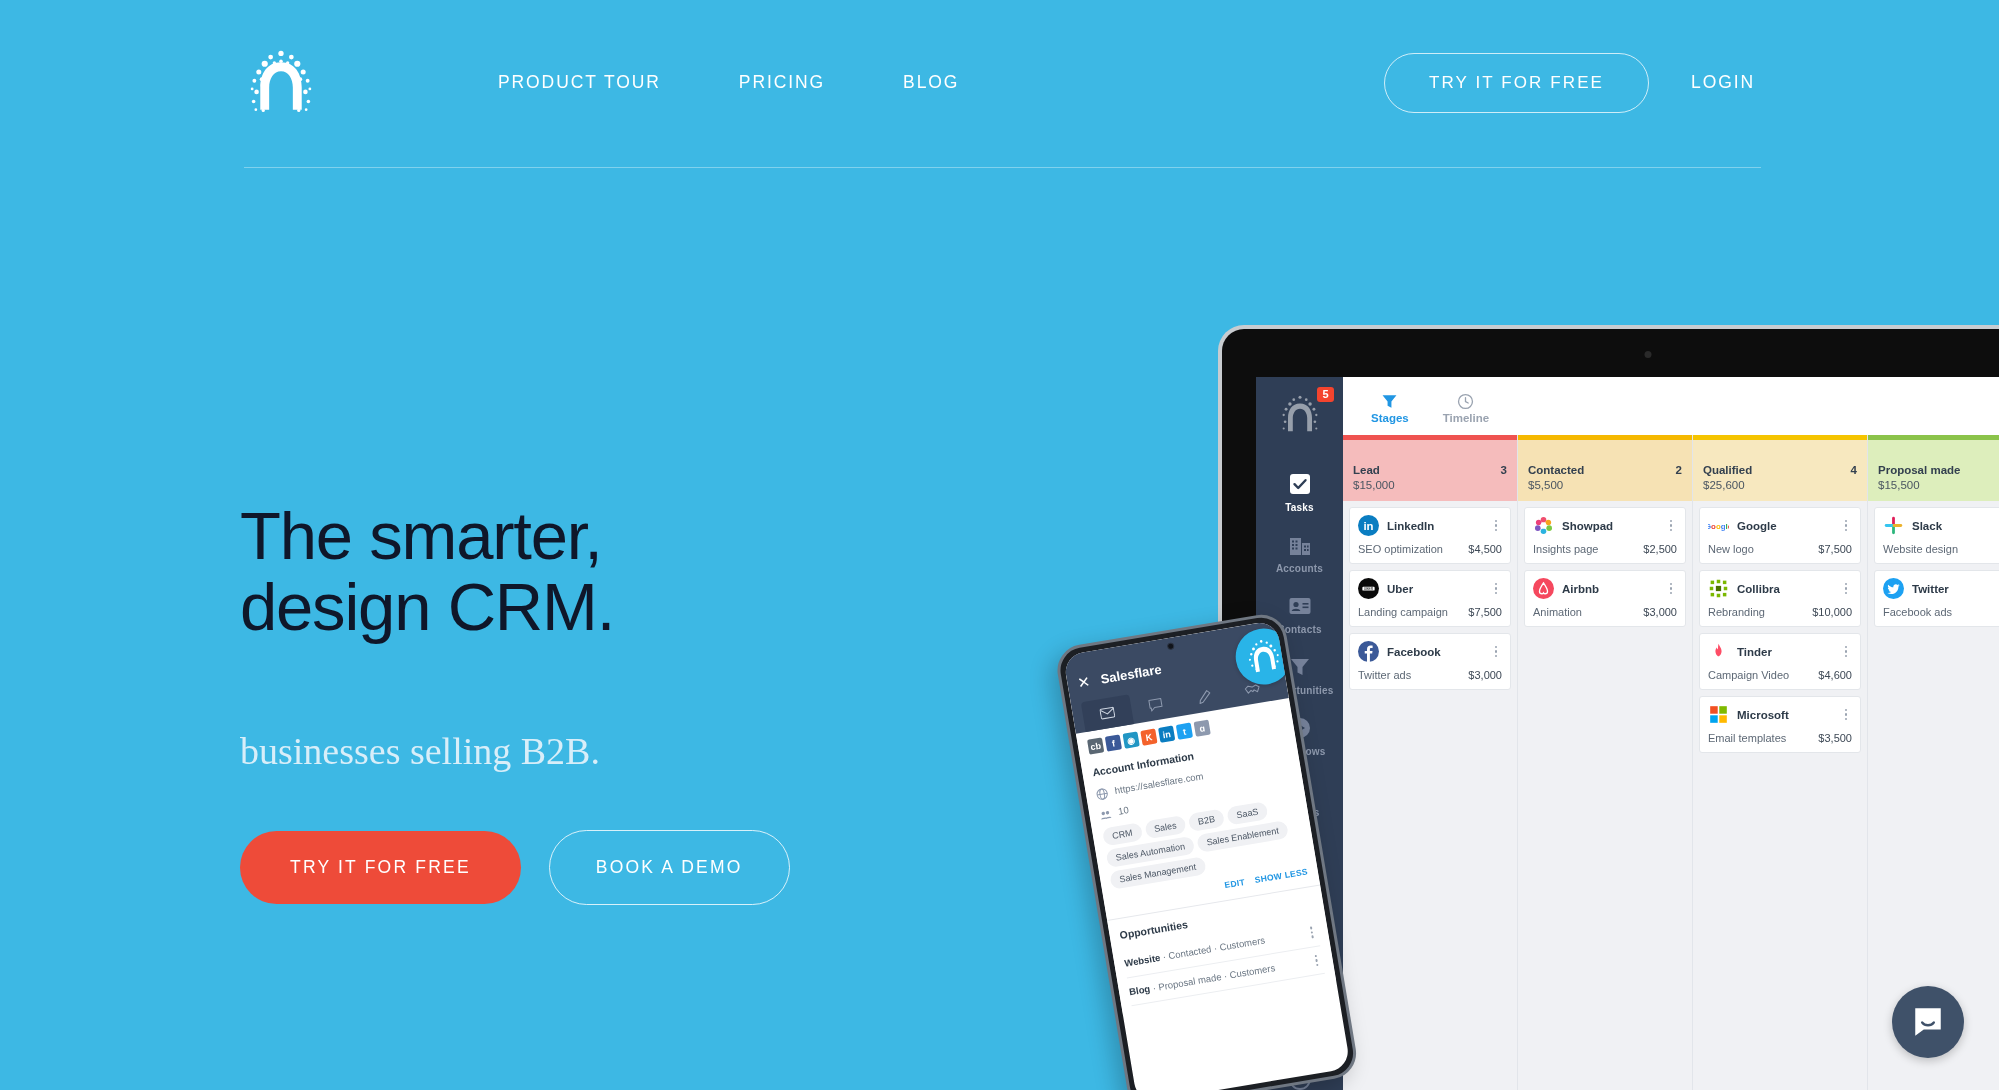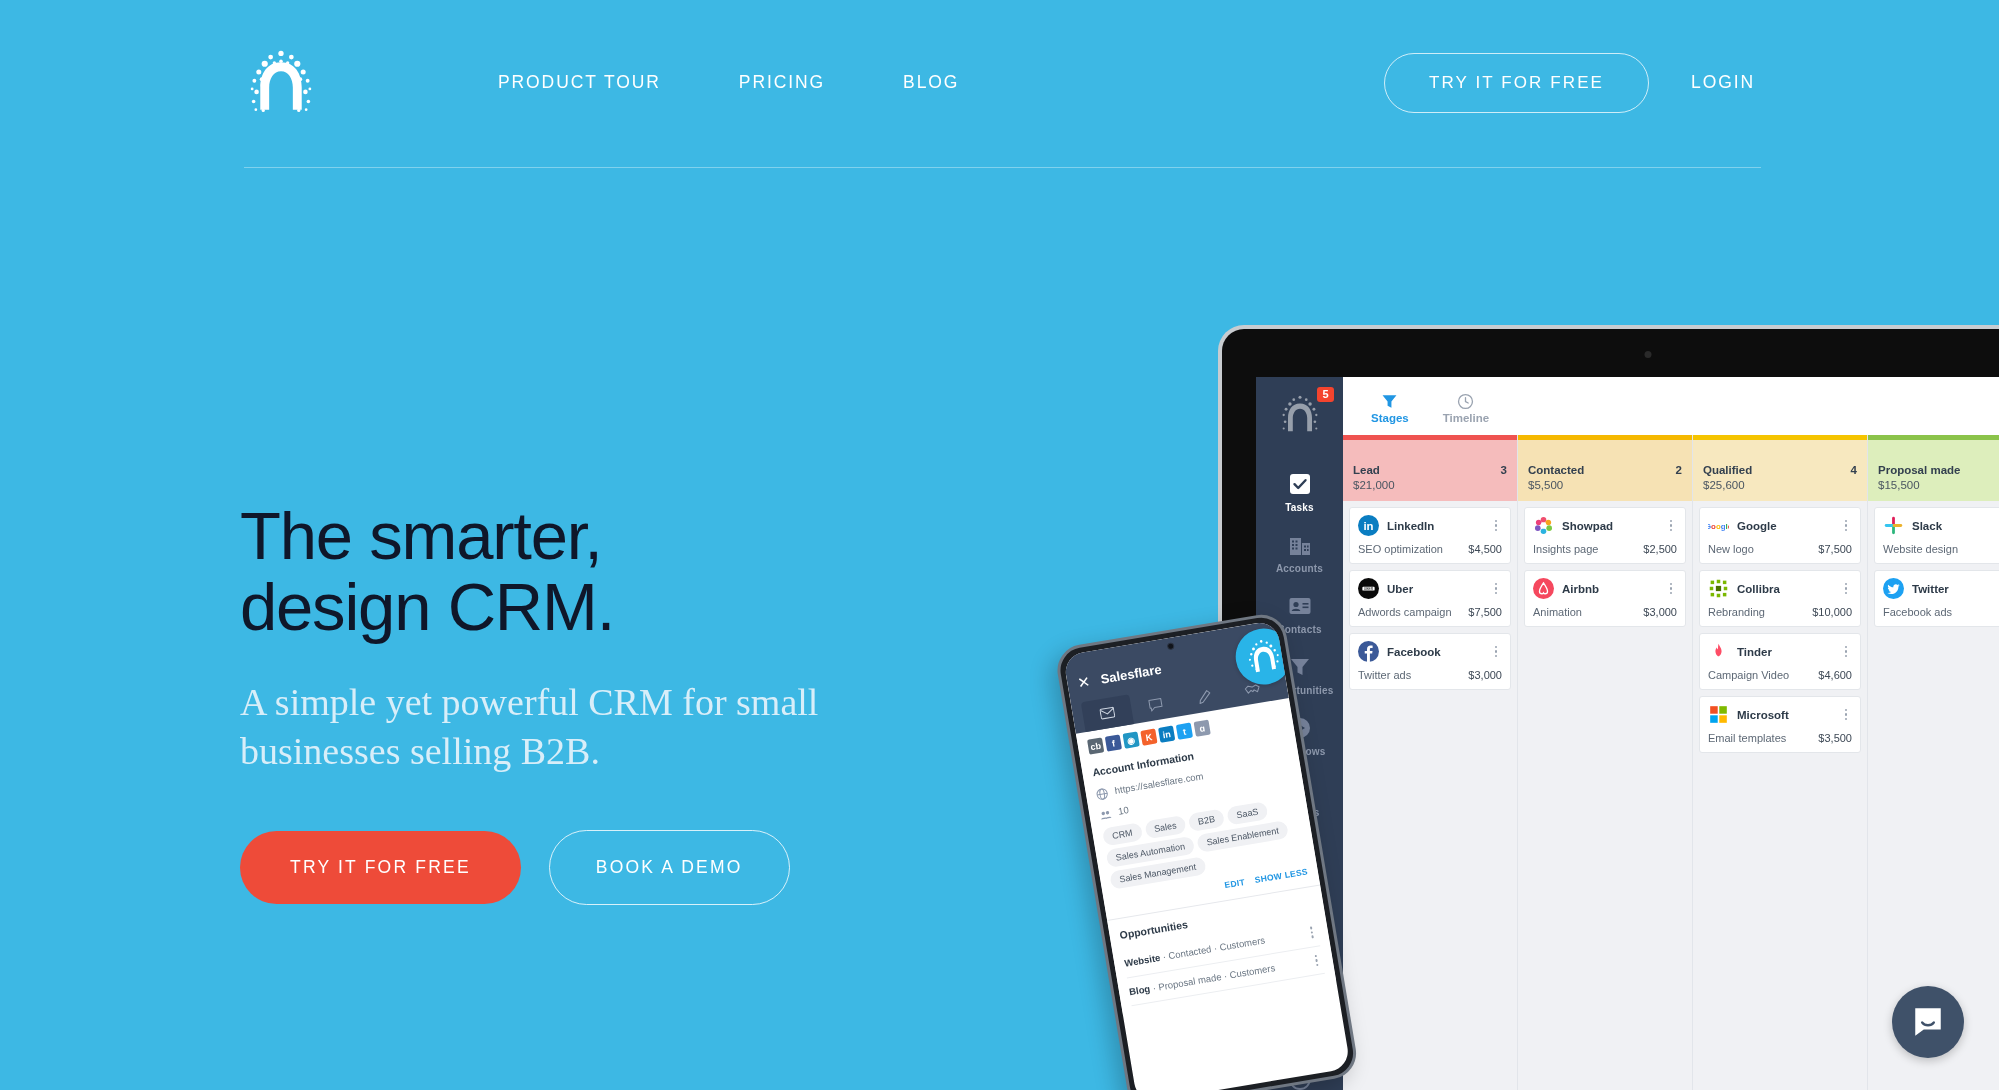--- a/index.html
+++ b/index.html
@@ -417,21 +417,21 @@
   </div>
   <div class="nav-divider"></div>
 </div>
 
 <div class="hero">
   <h1>
     <span>The smarter,</span><br>
     <span>design CRM.</span>
   </h1>
   <p class="sub">
-    <span>A simple yet powerful CRM for small</span><br>
+    <br>
     <span>businesses selling B2B.</span>
   </p>
   <div class="cta-row">
     <button class="btn-primary">TRY IT FOR FREE</button>
     <button class="btn-outline-hero">BOOK A DEMO</button>
   </div>
 </div>
 
 <div class="tablet">
   <div class="tablet-cam"></div>
@@ -566,21 +566,21 @@
 
       <div class="board">
 
         <div class="col">
           <div class="col-top" style="background:#ef5350"></div>
           <div class="col-head" style="background:#f5bcbc">
             <div class="col-head-row">
               <span class="col-name">Lead</span>
               <span class="col-count">3</span>
             </div>
-            <div class="col-amount">$21,000</div>
+            <div class="col-amount">$15,000</div>
           </div>
           <div class="col-cards">
             <div class="card">
               <div class="card-top">
                 <span class="card-logo">
                   <svg viewBox="0 0 24 24">
                       <circle cx="12" cy="12" r="12" fill="#0a7dc1"></circle>
                       <text x="12" y="17" font-size="13" font-weight="bold" fill="#fff" text-anchor="middle" font-family="Liberation Sans, sans-serif">in</text>
                     </svg>
                 </span>
@@ -606,21 +606,21 @@
                     </svg>
                 </span>
                 <span class="card-company">Uber</span>
                 <span class="kebab">
                     <i></i>
                     <i></i>
                     <i></i>
                   </span>
               </div>
               <div class="card-bottom">
-                <span class="card-deal">Adwords campaign</span>
+                <span class="card-deal">Landing campaign</span>
                 <span class="card-val">$7,500</span>
               </div>
             </div>
             <div class="card">
               <div class="card-top">
                 <span class="card-logo">
                   <svg viewBox="0 0 24 24">
                       <circle cx="12" cy="12" r="12" fill="#3b5998"></circle>
                       <path d="M13.6 24V14.4h2.6l.4-3h-3V9.5c0-.9.3-1.5 1.5-1.5h1.6V5.3c-.3 0-1.3-.1-2.4-.1-2.4 0-4 1.5-4 4.1v2.1H7.7v3h2.6V24z" fill="#fff"></path>
                     </svg>

